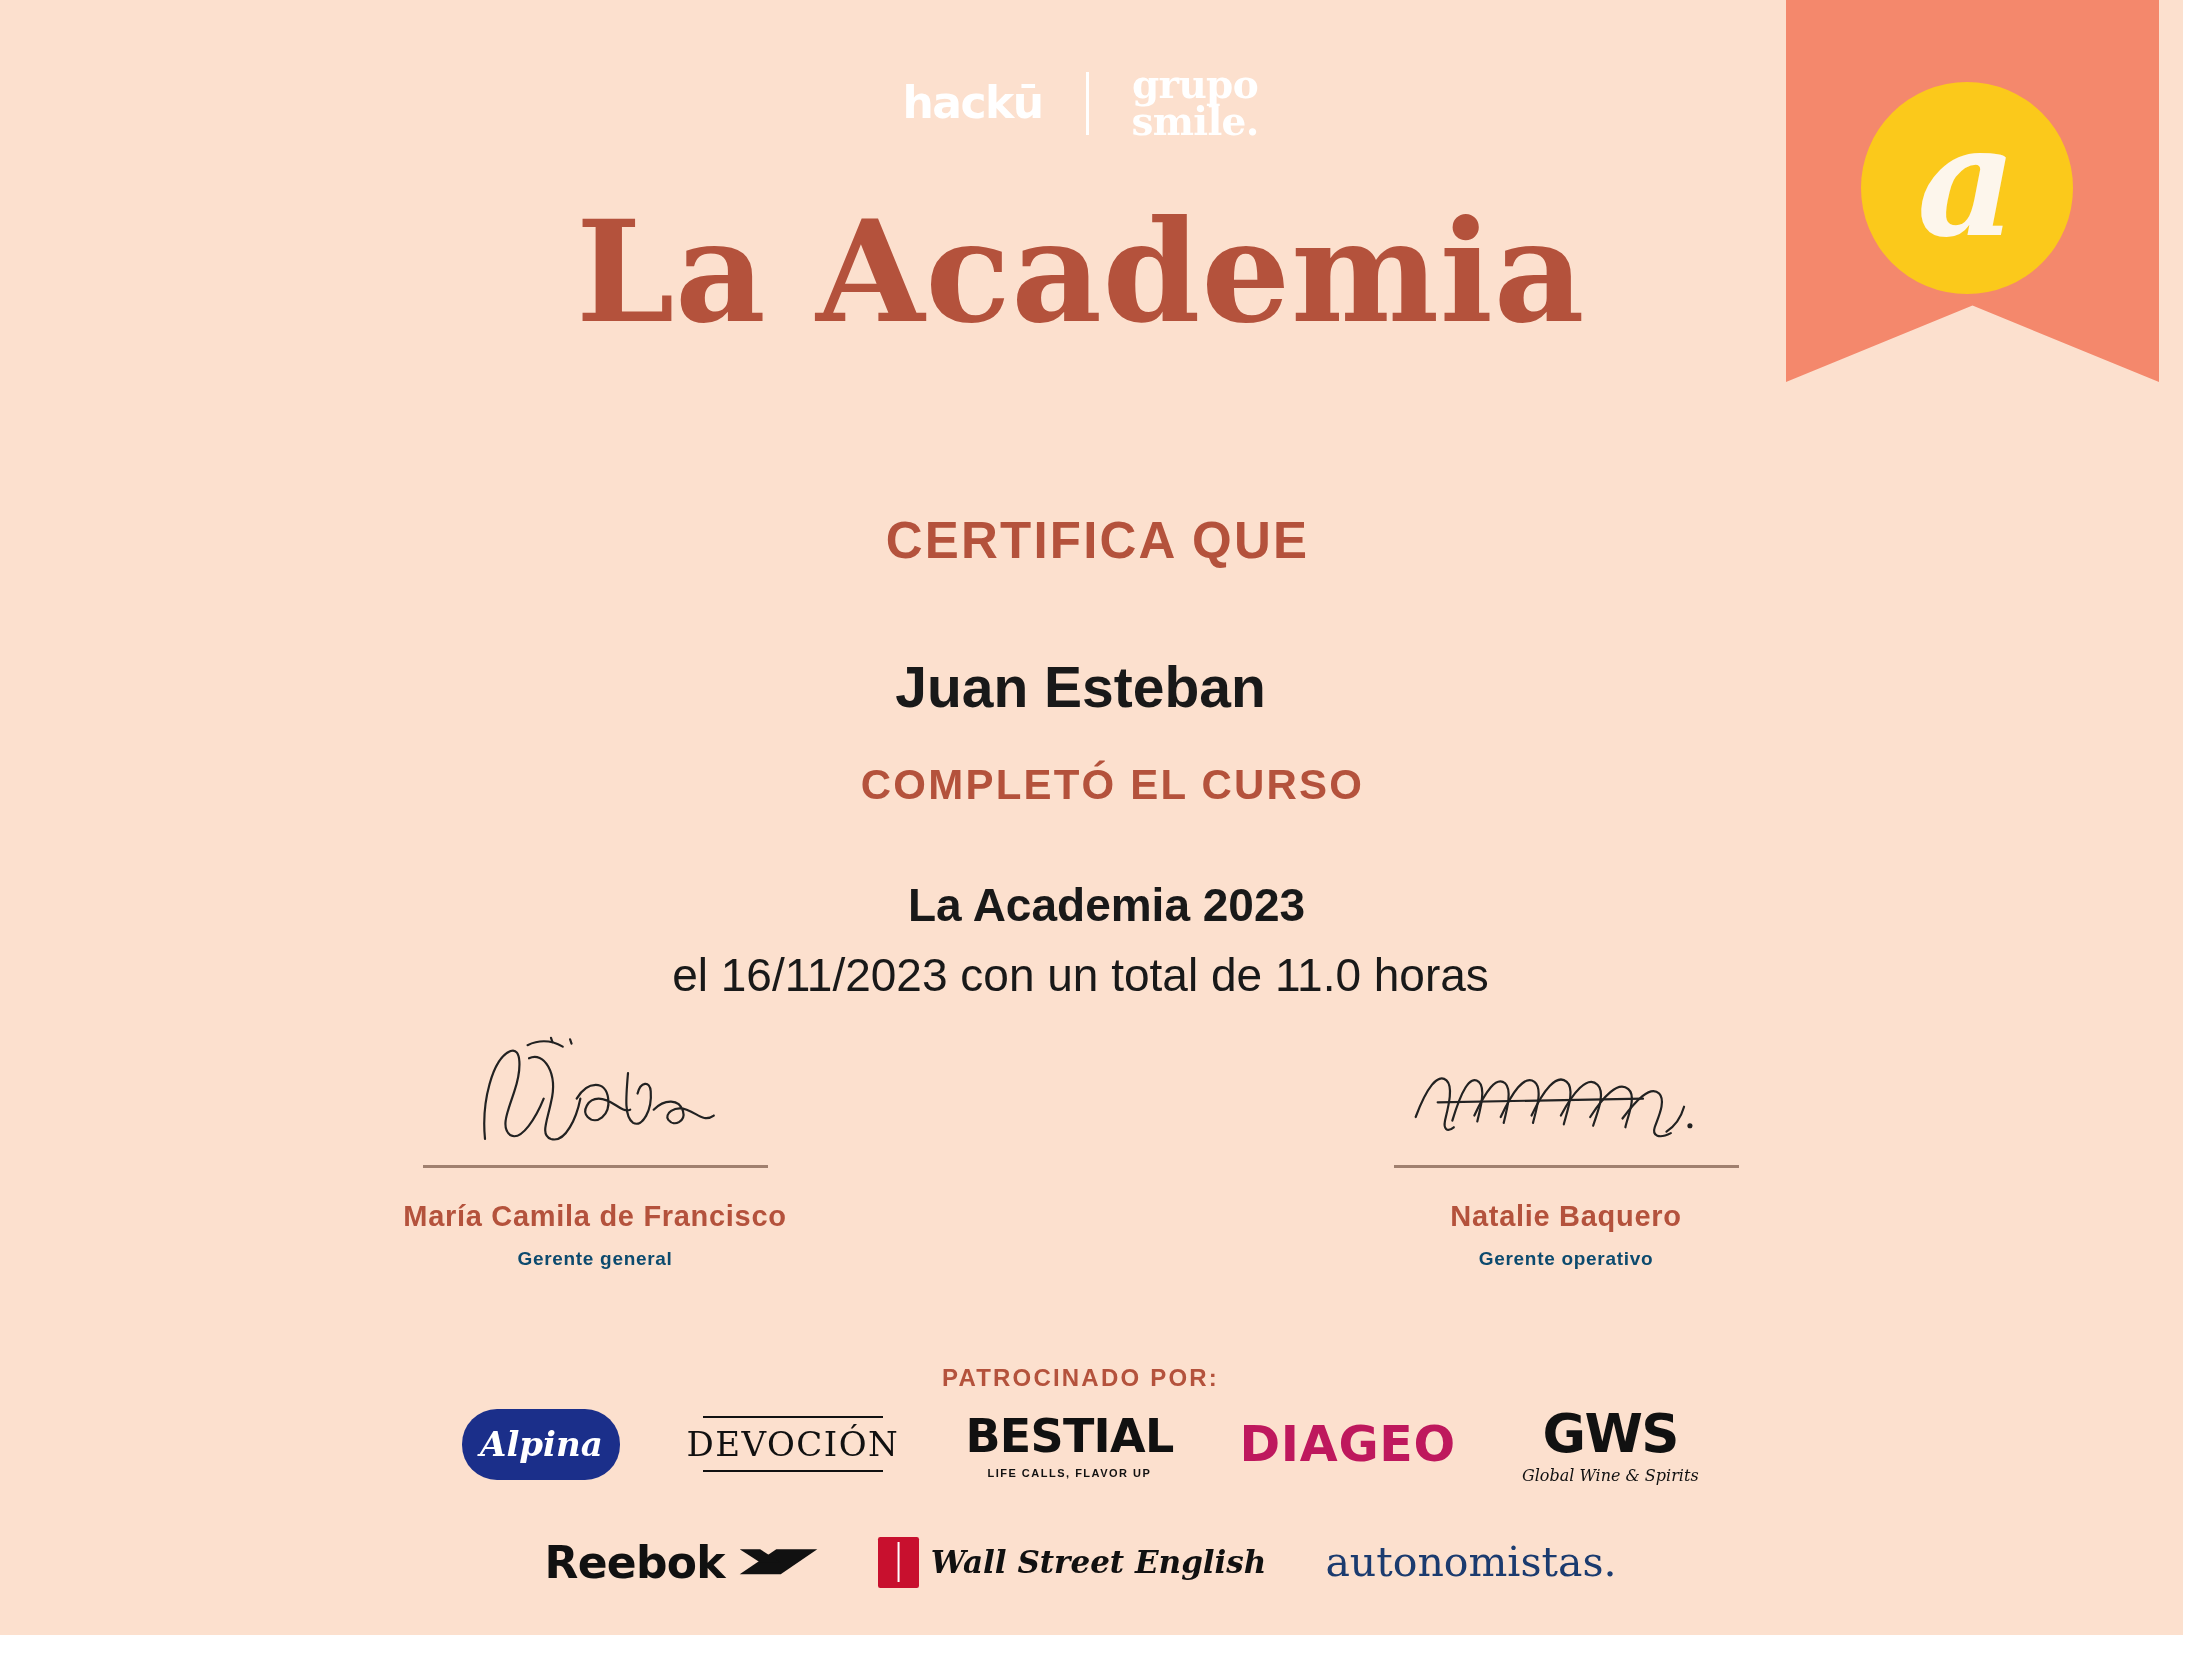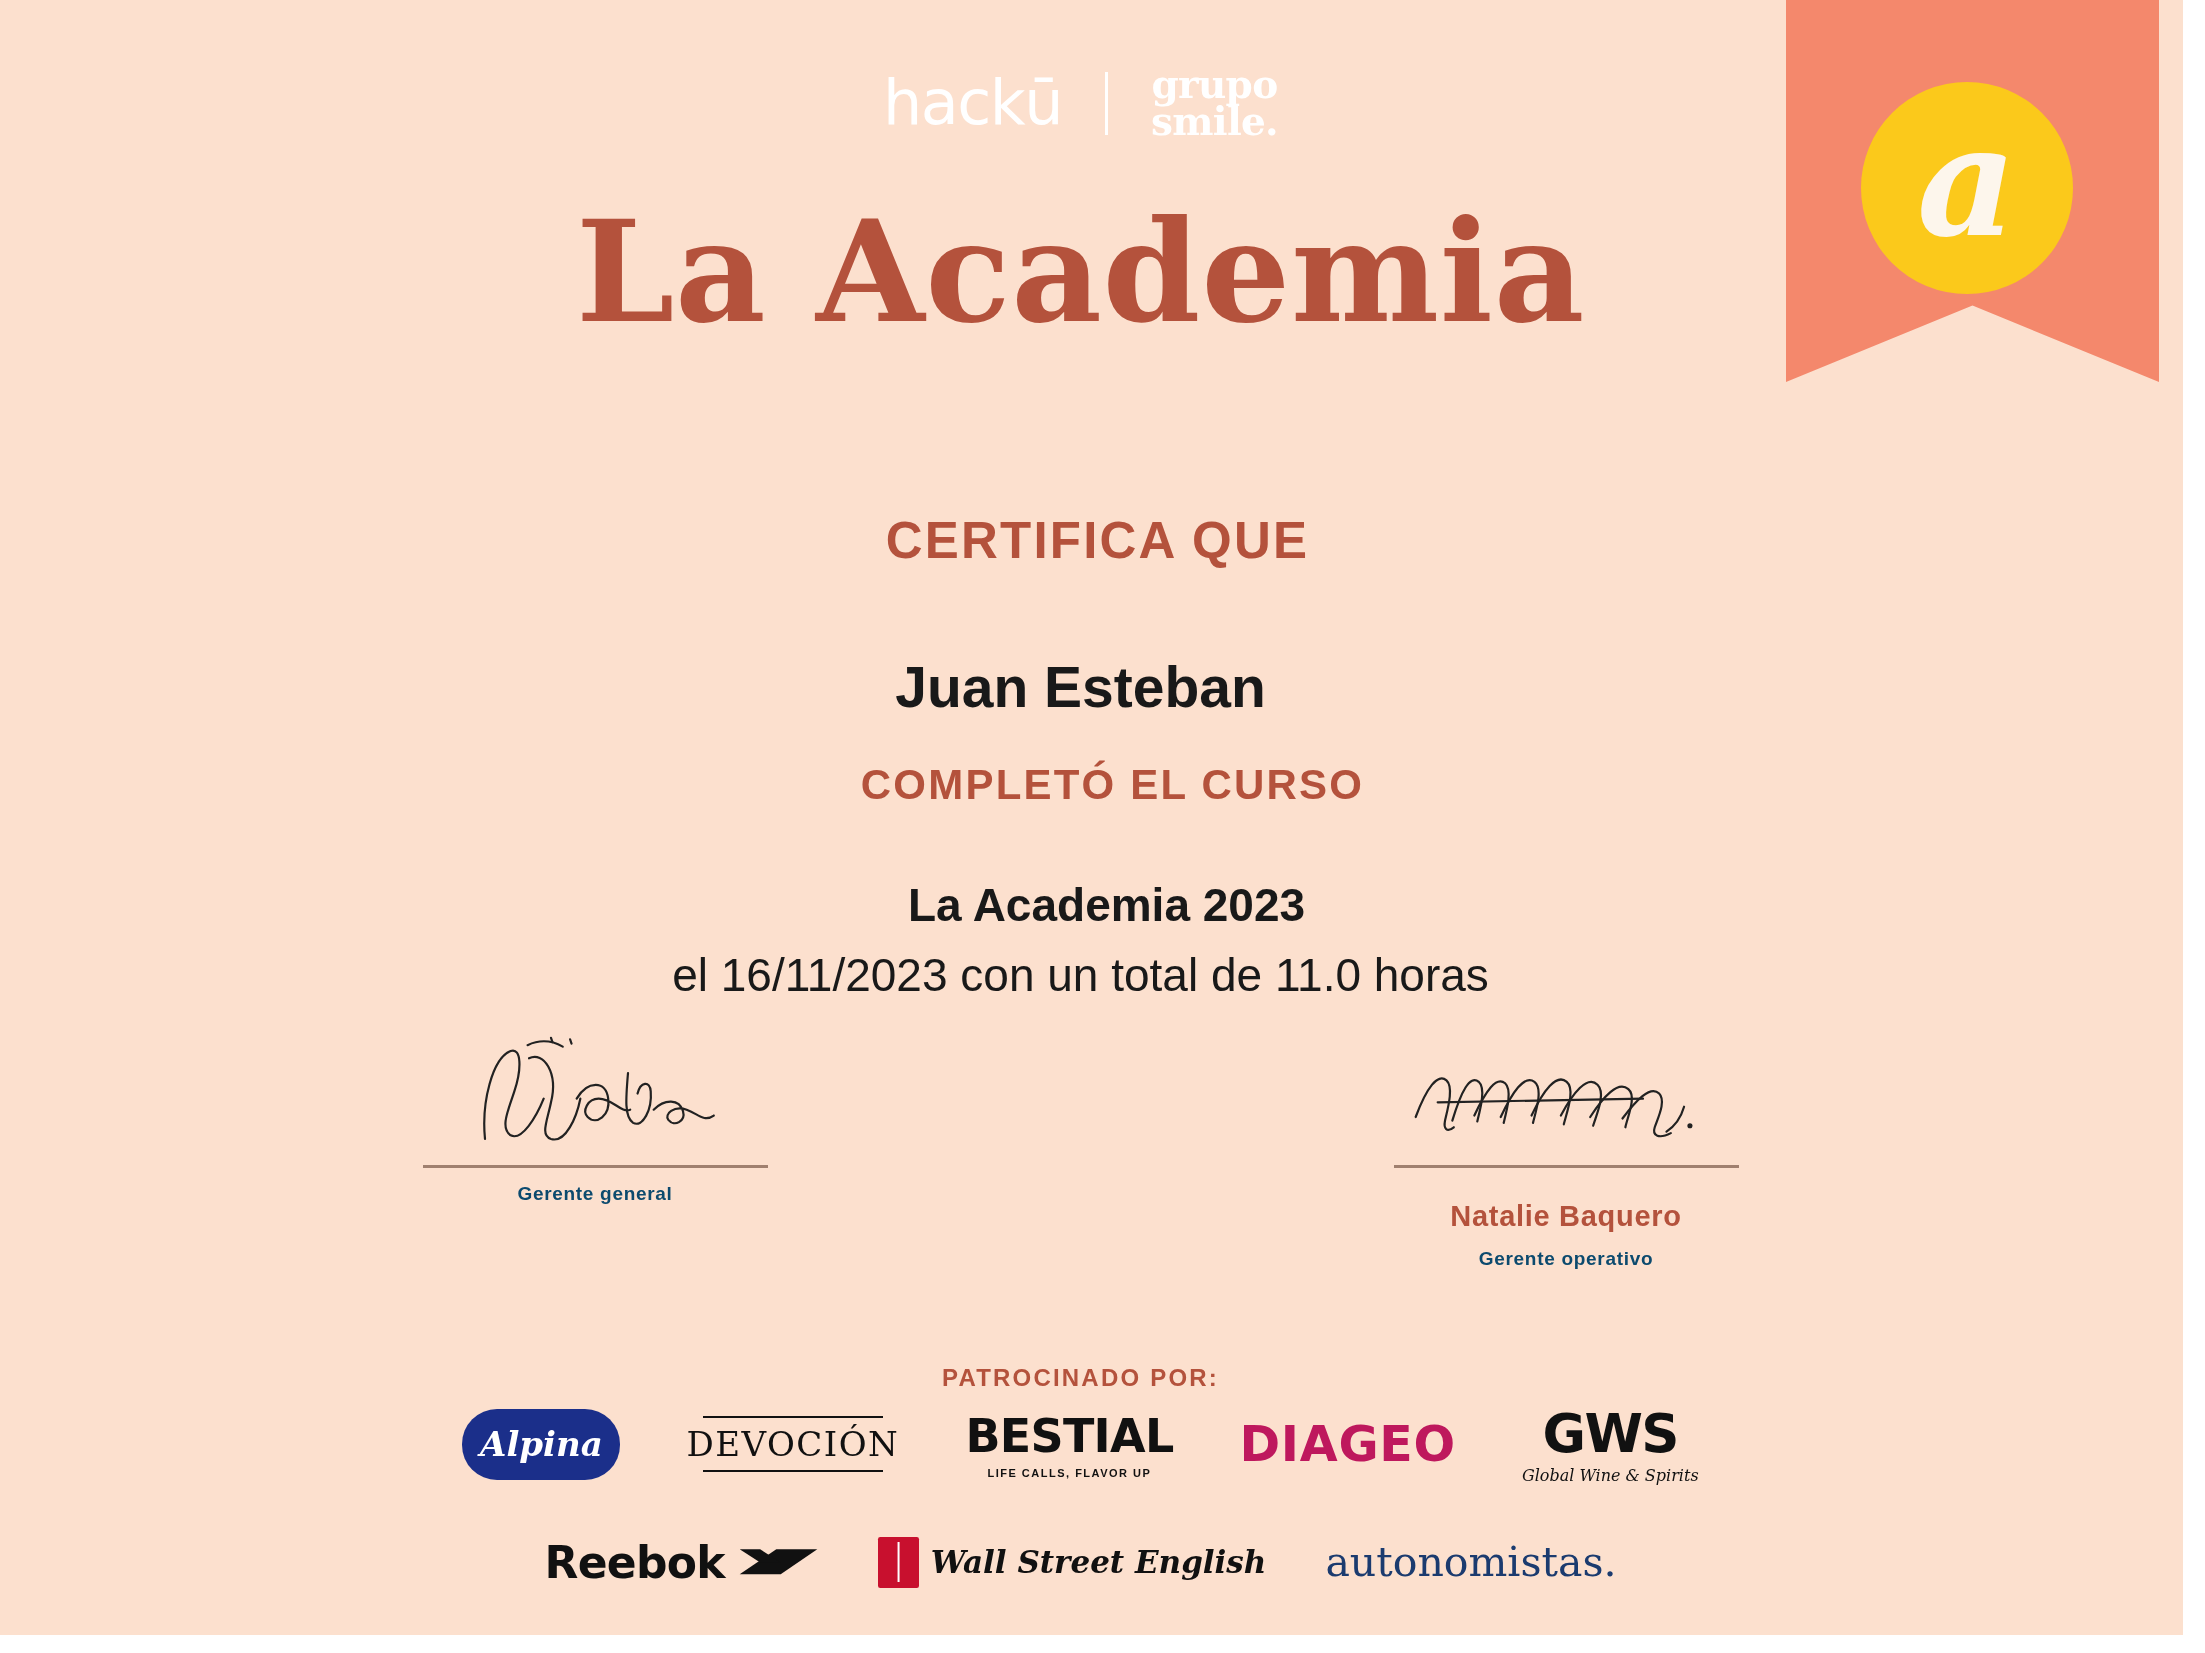--- a/index.html
+++ b/index.html
@@ -76,22 +76,22 @@
     top: 66px;
     left: 0;
     width: 2161px;
     display: flex;
     align-items: center;
     justify-content: center;
     gap: 43px;
   }
   .logo-hacku {
     font-family: "DejaVu Sans", sans-serif;
-    font-size: 62px;
-    font-weight: 400;
+    font-size: 44px;
+    font-weight: 700;
     color: #ffffff;
     letter-spacing: -1.5px;
     line-height: 1;
   }
   .logo-divider {
     width: 2.9px;
     height: 63px;
     background: #ffffff;
   }
   .logo-grupo {
@@ -415,20 +415,21 @@
             <path d="M185 95 C200 70, 225 70, 228 95 C231 118, 212 132, 200 120 C192 112, 200 95, 215 95 C235 95, 245 115, 258 110"></path>
             <path d="M255 60 C252 95, 250 120, 262 128 C275 135, 288 110, 286 85 C285 70, 272 72, 268 88"></path>
             <path d="M290 110 C305 95, 325 95, 330 112 C334 126, 318 134, 310 124 C304 116, 318 104, 335 110 C350 115, 358 128, 372 118"></path>
             <path d="M118 22 C135 14, 152 16, 166 24"></path>
             <path d="M150 12 L152 18"></path>
             <path d="M176 14 L178 20"></path>
           </g>
         </svg>
       </div>
       <div class="sig-rule"></div>
+      <div class="sig-name">María Camila de Francisco</div>
       <div class="sig-role">Gerente general</div>
     </div>
 
     <div class="sig-block">
       <div class="sig-mark">
         <svg width="345" height="132" viewBox="0 0 470 180">
           <g fill="none" stroke="#222" stroke-width="3" stroke-linecap="round">
             <path d="M30 120 C45 80, 60 60, 72 70 C82 79, 74 108, 70 125 C68 135, 72 142, 82 134"></path>
             <path d="M80 125 C92 85, 104 62, 116 72 C126 81, 118 110, 114 126"></path>
             <path d="M110 118 C126 84, 140 64, 152 74 C162 83, 154 112, 150 128"></path>

